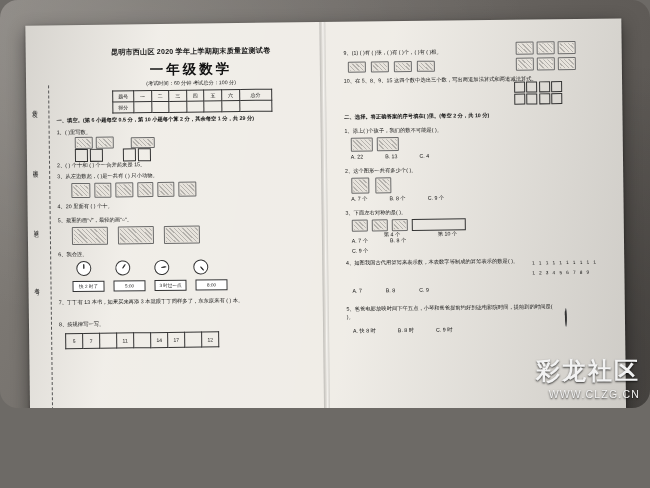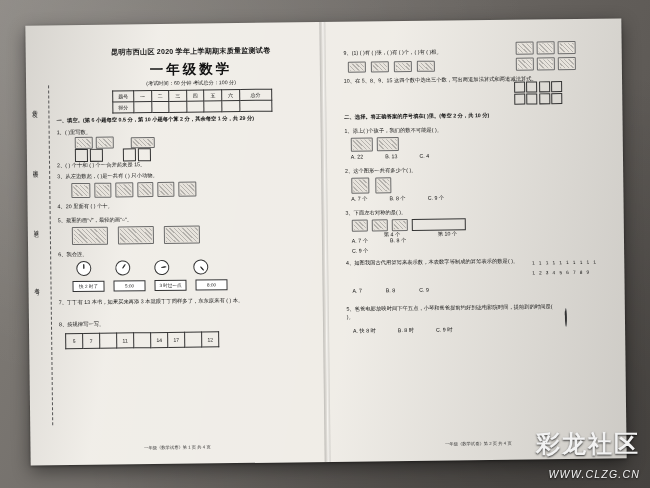--- a/index.html
+++ b/index.html
@@ -1,21 +1,21 @@
 <!DOCTYPE html>
 <html><head>
 <meta charset="utf-8">
 <style>
   html,body{margin:0;padding:0;}
   body{
     width:650px;height:488px;overflow:hidden;
     background:#6d6a66;
     font-family:"Liberation Sans", sans-serif;
   }
-  #stage{position:relative;width:650px;height:488px;overflow:hidden;}
+  #stage{position:relative;width:650px;height:408px;overflow:hidden;border-radius:18px;}
 
   
   .desk{
     position:absolute;inset:0;
     background:
       linear-gradient(115deg,#8a8681 0%,#7b7772 18%,#6f6b67 42%,#615d59 70%,#585450 100%);
   }
   .desk:after{
     content:"";position:absolute;inset:0;
     background:
@@ -133,21 +133,21 @@
   .foot{
     position:absolute;bottom:14px;left:0;right:0;text-align:center;font-size:4.3px;color:#333;
   }
 
   
   .wm{
     position:absolute;right:10px;bottom:8px;text-align:right;
     color:#f2f2f2;text-shadow:0 1px 2px rgba(0,0,0,.75);
   }
   .wm .cn{font-size:24px;font-weight:bold;letter-spacing:2px;}
-  .wm .url{font-size:10.5px;letter-spacing:1.2px;margin-top:8px;font-style:italic;}
+  .wm .url{font-size:10.5px;letter-spacing:1.2px;margin-top:1px;}
 </style>
 </head>
 <body>
 
 <div id="stage">
   <div class="desk"></div>
 
   <div class="paper">
     <div class="fold"></div>
 

